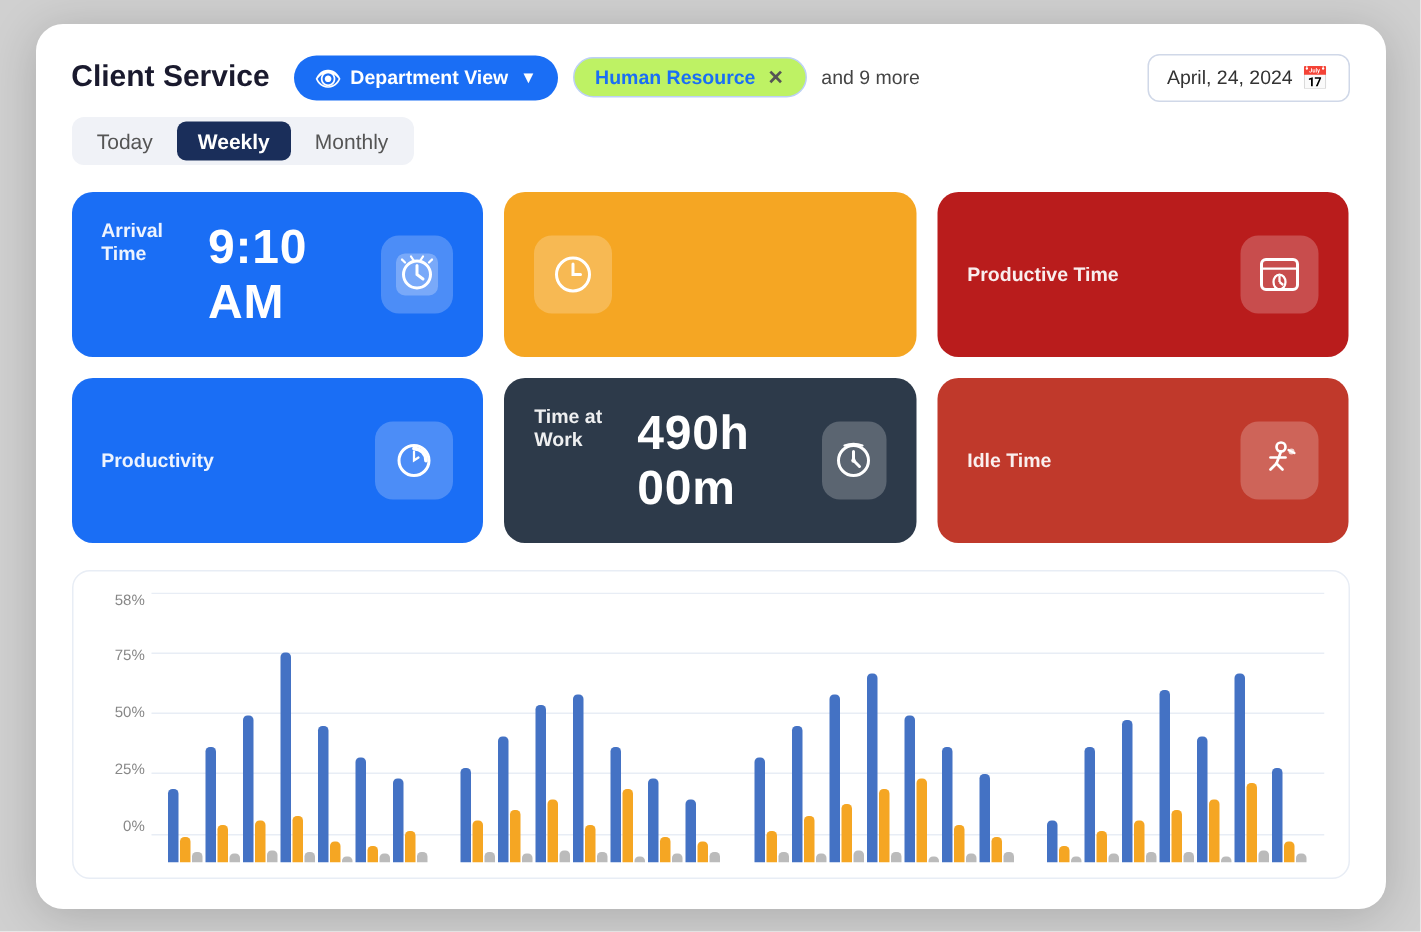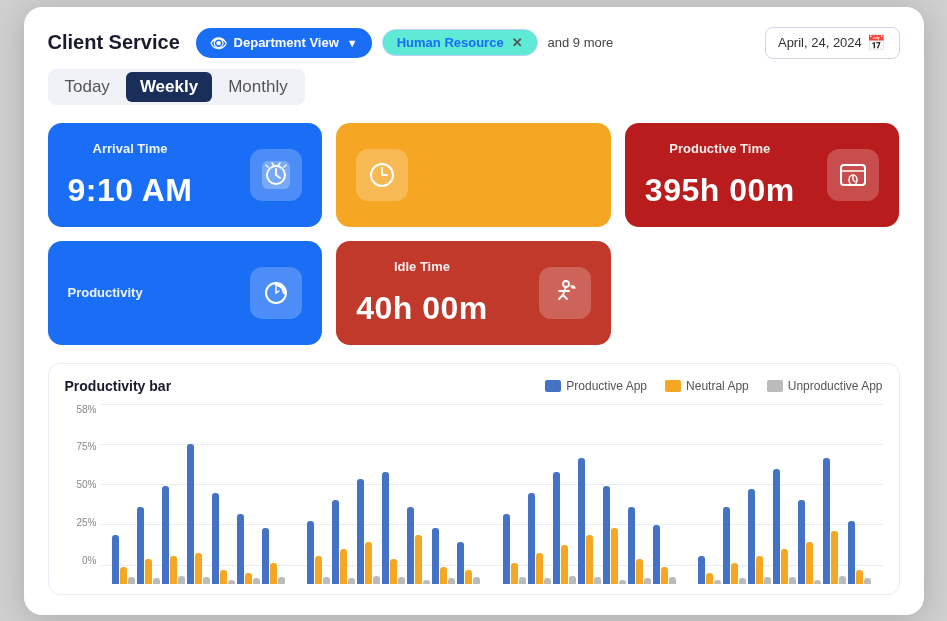--- a/index.html
+++ b/index.html
@@ -45,21 +45,21 @@
       display: flex;
       align-items: center;
       gap: 6px;
       cursor: pointer;
       white-space: nowrap;
     }
     .dept-view-btn .eye-icon { font-size: 14px; }
     .dept-view-btn .chevron { font-size: 11px; margin-left: 2px; }
 
     .filter-tag-container {
-      background: #5eead4;
+      background: #bef264;
       border: 1.5px solid #bcd0f7;
       border-radius: 20px;
       padding: 5px 14px;
       display: flex;
       align-items: center;
       gap: 6px;
       font-size: 13px;
       color: #1a6ef5;
       font-weight: 600;
       white-space: nowrap;
@@ -96,21 +96,21 @@
       display: flex;
       gap: 2px;
       background: #f0f2f7;
       border-radius: 8px;
       padding: 3px;
     }
     .view-btn {
       padding: 5px 14px;
       border-radius: 6px;
       border: none;
-      font-size: 17px;
+      font-size: 14px;
       font-weight: 500;
       cursor: pointer;
       background: transparent;
       color: #555;
     }
     .view-btn.active {
       background: #1a2e5a;
       color: #fff;
       font-weight: 700;
     }
@@ -132,21 +132,21 @@
       color: #fff;
       min-height: 90px;
     }
     .metric-card.blue { background: #1a6ef5; }
     .metric-card.orange { background: #f5a623; }
     .metric-card.teal { background: #b91c1c; }
     .metric-card.blue2 { background: #1a6ef5; }
     .metric-card.dark { background: #2d3a4a; }
     .metric-card.red { background: #c0392b; }
 
-    .metric-info { display: flex; flex-direction: column; gap: 16px; align-items: center; }
+    .metric-info { display: flex; flex-direction: row; gap: 2px; }
     .metric-label {
       font-size: 13px;
       font-weight: 600;
       opacity: 0.92;
     }
     .metric-value {
       font-size: 32px;
       font-weight: 800;
       letter-spacing: 0.5px;
     }
@@ -329,21 +329,20 @@
         <svg width="32" height="32" viewBox="0 0 32 32" fill="none">
           <circle cx="16" cy="16" r="11" stroke="white" stroke-width="2" fill="none"></circle>
           <polyline points="16,9 16,16 21,16" stroke="white" stroke-width="2" stroke-linecap="round" fill="none"></polyline>
         </svg>
       </div>
     </div>
 
     <div class="metric-card teal">
       <div class="metric-info">
         <span class="metric-label">Productive Time</span>
-        <span class="metric-value">395h 00m</span>
       </div>
       <div class="metric-icon">
         <svg width="32" height="32" viewBox="0 0 32 32" fill="none">
           <rect x="4" y="6" width="24" height="20" rx="3" stroke="white" stroke-width="2" fill="none"></rect>
           <line x1="4" y1="12" x2="28" y2="12" stroke="white" stroke-width="1.5"></line>
           <ellipse cx="16" cy="21" rx="4" ry="5" stroke="white" stroke-width="1.5" fill="none"></ellipse>
           <line x1="16" y1="17" x2="16" y2="21" stroke="white" stroke-width="1.5"></line>
           <line x1="16" y1="21" x2="18.5" y2="23" stroke="white" stroke-width="1.5"></line>
         </svg>
       </div>
@@ -355,58 +354,54 @@
       </div>
       <div class="metric-icon">
         <svg width="32" height="32" viewBox="0 0 32 32" fill="none">
           <circle cx="16" cy="16" r="10" stroke="white" stroke-width="2" fill="none"></circle>
           <path d="M16 8 A8 8 0 0 1 24 16" stroke="white" stroke-width="2.5" fill="none" stroke-linecap="round"></path>
           <polyline points="16,10 16,16 19,14" stroke="white" stroke-width="1.5" stroke-linecap="round" fill="none"></polyline>
         </svg>
       </div>
     </div>
 
+    <div class="metric-card dark">
+      <div class="metric-info">
+        <span class="metric-label">Time at Work</span>
+        <span class="metric-value">490h 00m</span>
+      </div>
+      <div class="metric-icon">
+        <svg width="32" height="32" viewBox="0 0 32 32" fill="none">
+          <circle cx="16" cy="16" r="10" stroke="white" stroke-width="2" fill="none"></circle>
+          <polyline points="16,10 16,16 20,20" stroke="white" stroke-width="2" stroke-linecap="round" fill="none"></polyline>
+          <circle cx="16" cy="16" r="1.5" fill="white"></circle>
+          <path d="M10 6 Q16 4 22 6" stroke="white" stroke-width="1.5" fill="none" stroke-linecap="round"></path>
+        </svg>
+      </div>
+    </div>
 
     <div class="metric-card red">
       <div class="metric-info">
         <span class="metric-label">Idle Time</span>
-        <span class="metric-value">40h 00m</span>
       </div>
       <div class="metric-icon">
         <svg width="32" height="32" viewBox="0 0 32 32" fill="none">
           <circle cx="17" cy="7" r="3" stroke="white" stroke-width="1.8" fill="none"></circle>
           <line x1="17" y1="10" x2="14" y2="18" stroke="white" stroke-width="1.8" stroke-linecap="round"></line>
           <line x1="14" y1="18" x2="10" y2="22" stroke="white" stroke-width="1.8" stroke-linecap="round"></line>
           <line x1="14" y1="18" x2="18" y2="22" stroke="white" stroke-width="1.8" stroke-linecap="round"></line>
           <line x1="10" y1="14" x2="20" y2="14" stroke="white" stroke-width="1.8" stroke-linecap="round"></line>
           <circle cx="24" cy="10" r="2" fill="white" opacity="0.7"></circle>
           <line x1="22" y1="9" x2="26" y2="11" stroke="white" stroke-width="1.5" stroke-linecap="round"></line>
         </svg>
       </div>
     </div>
   </div>
 
   <div class="chart-section">
-    <div class="chart-header">
-      <span class="chart-title">Productivity bar</span>
-      <div class="chart-legend">
-        <div class="legend-item">
-          <div class="legend-dot productive"></div>
-          <span>Productive App</span>
-        </div>
-        <div class="legend-item">
-          <div class="legend-dot neutral"></div>
-          <span>Neutral App</span>
-        </div>
-        <div class="legend-item">
-          <div class="legend-dot unproductive"></div>
-          <span>Unproductive App</span>
-        </div>
-      </div>
-    </div>
 
     <div class="chart-area">
       <div class="chart-inner">
 
         <div class="y-axis" id="y-axis">
             <div class="y-label">0%</div>
             <div class="y-label">25%</div>
             <div class="y-label">50%</div>
             <div class="y-label">75%</div>
             <div class="y-label">58%</div>

